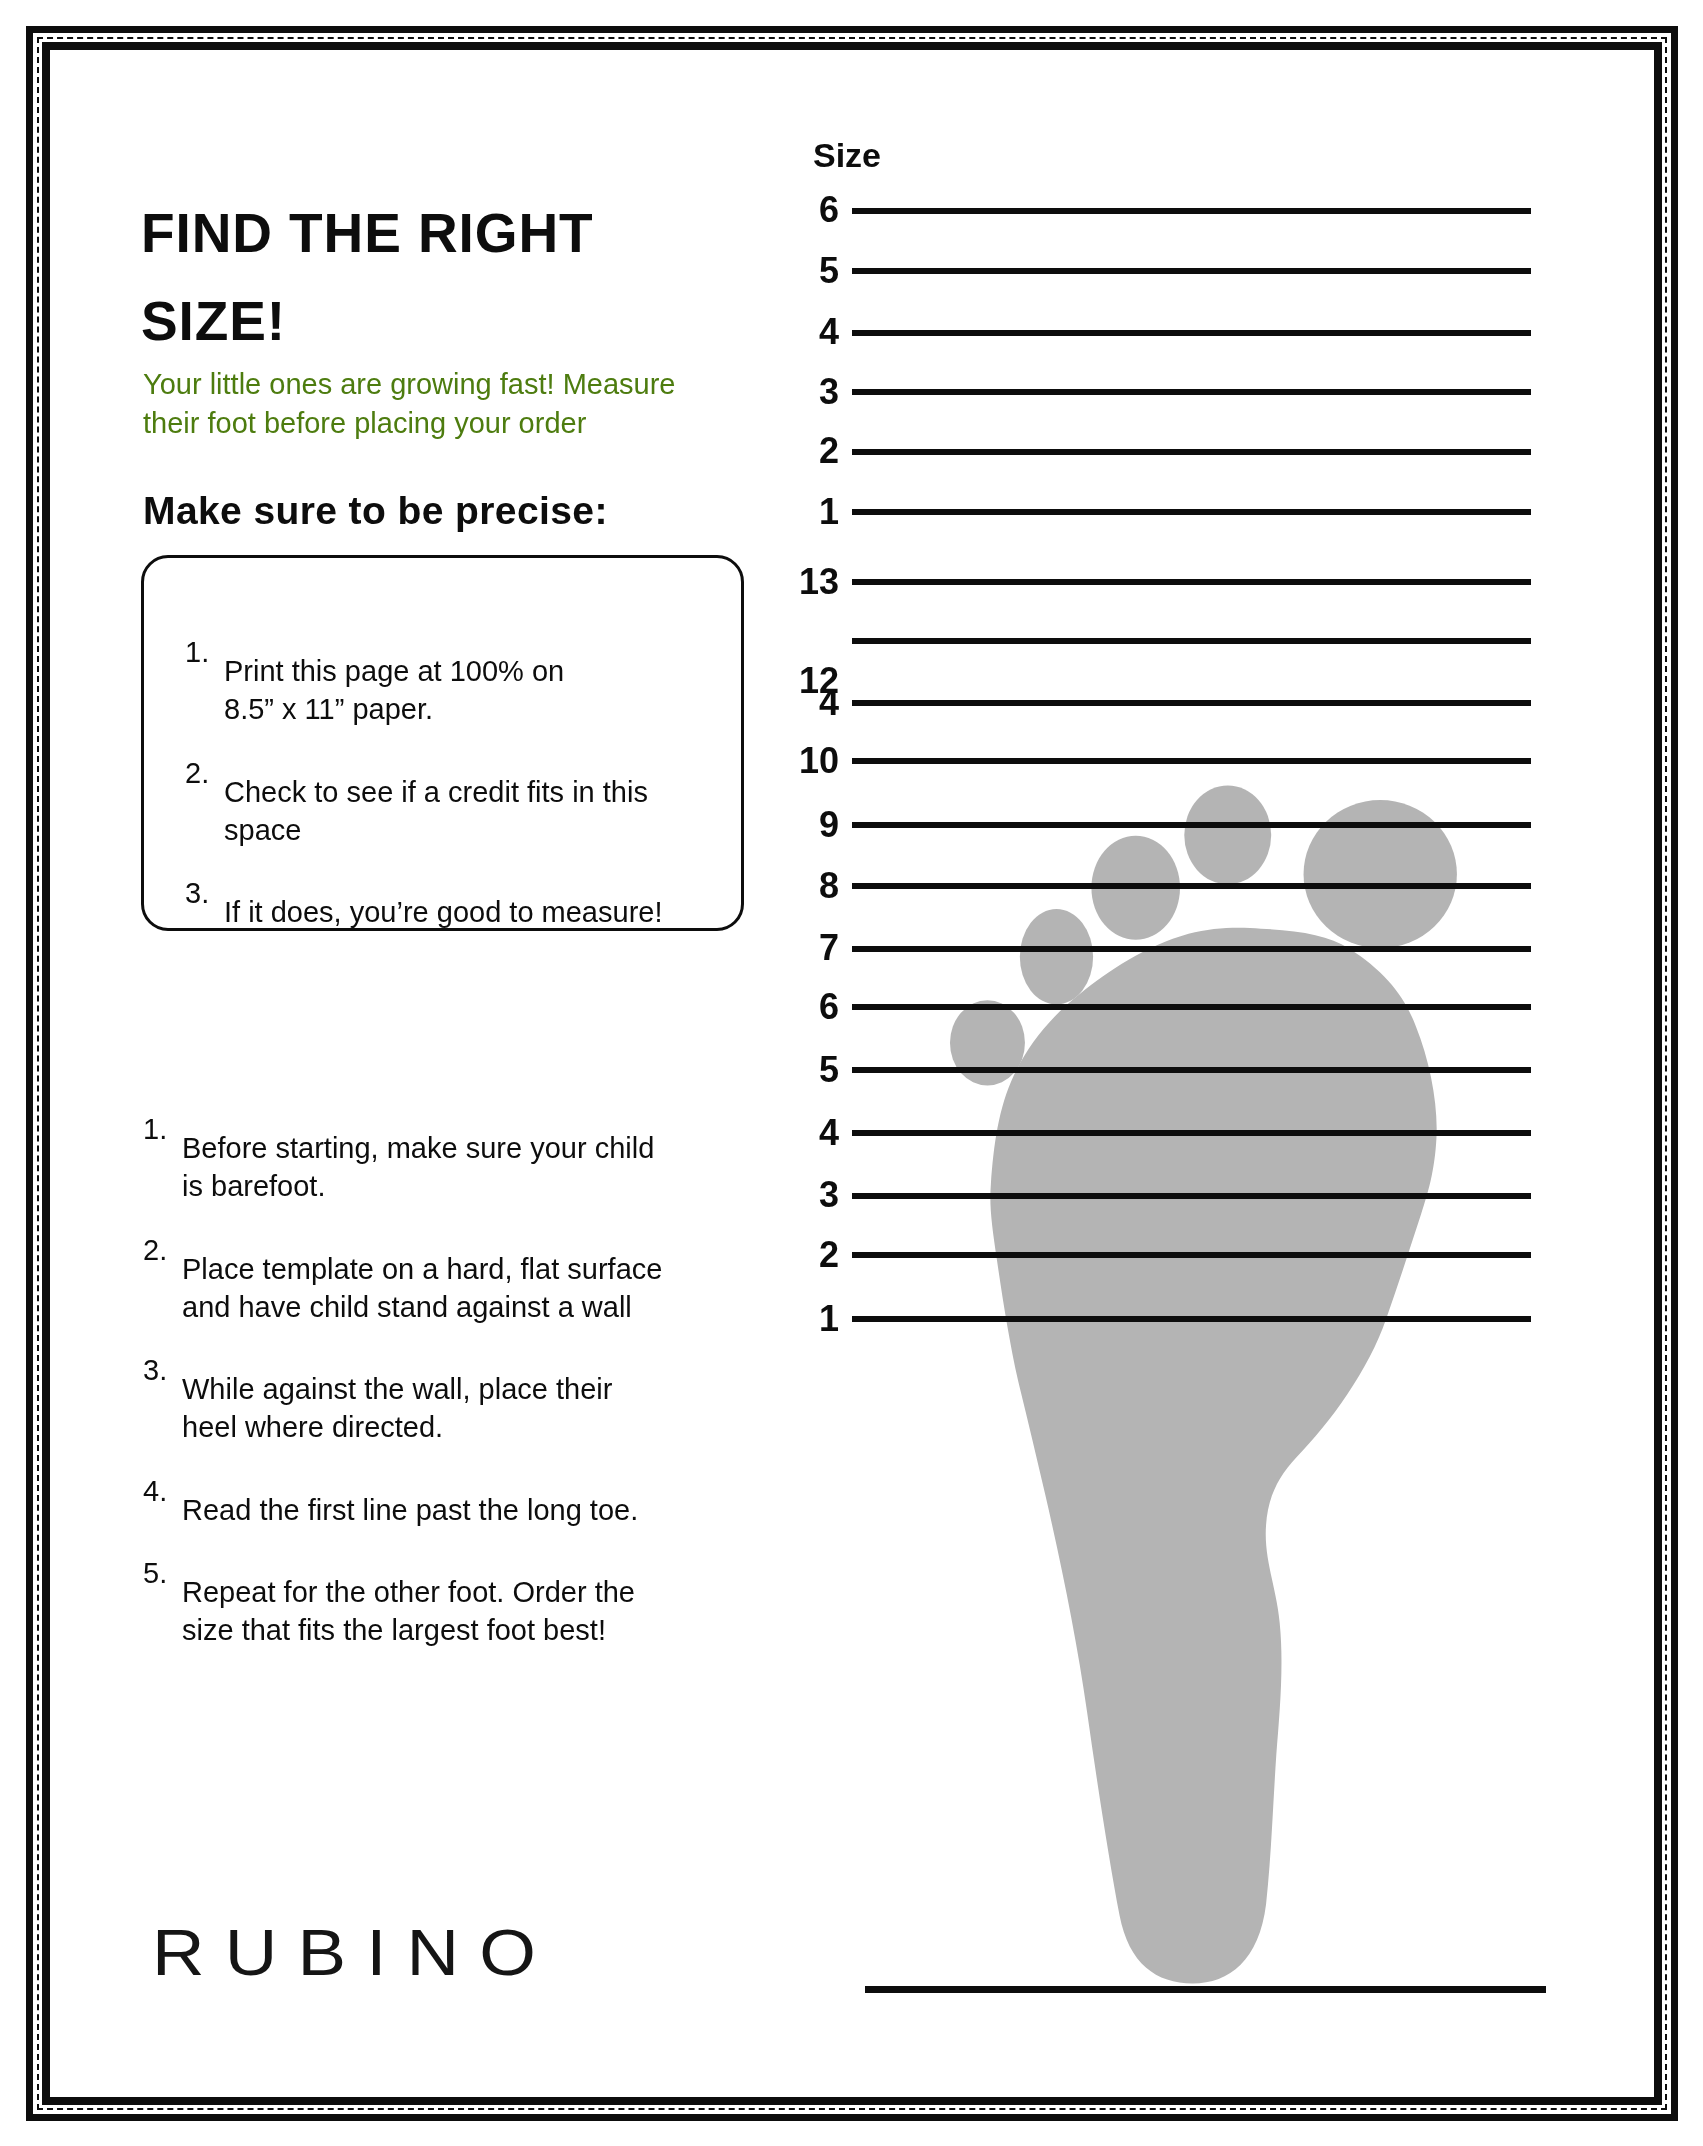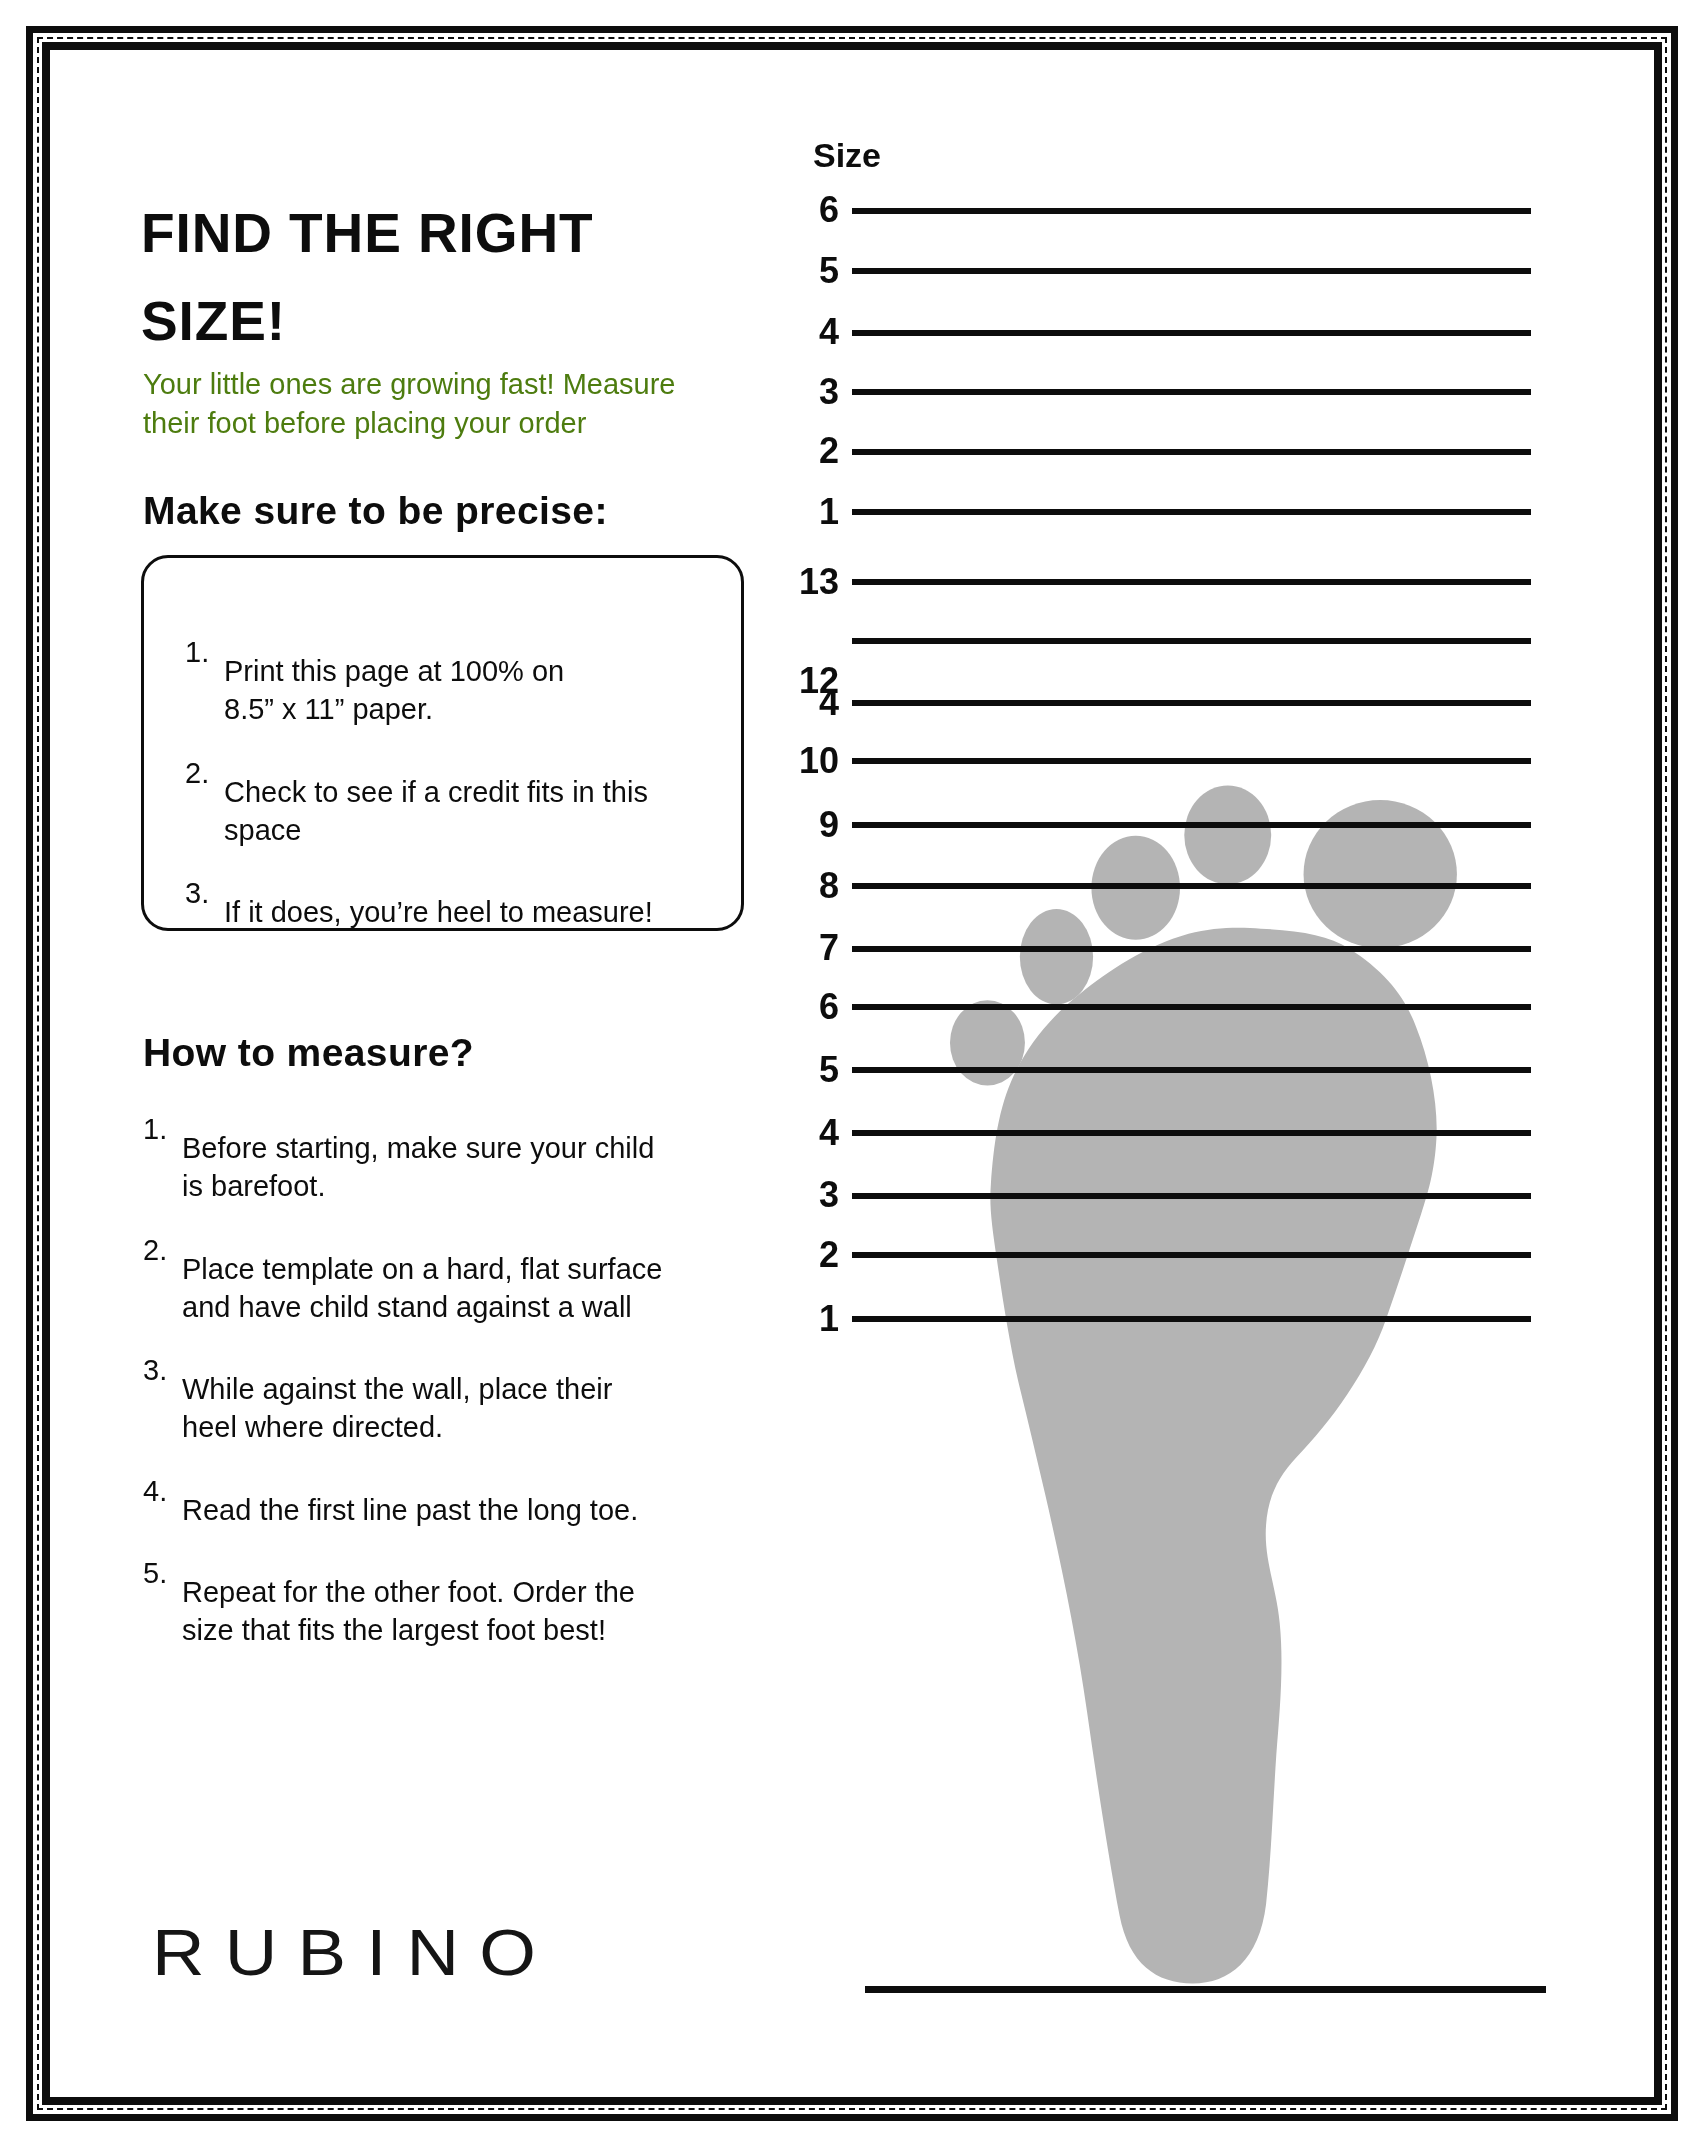--- a/index.html
+++ b/index.html
@@ -70,25 +70,24 @@
       <span class="txt ml">Print this page at 100% on
 8.5” x 11” paper.</span>
     </div>
     <div class="num-item">
       <span class="num">2.</span>
       <span class="txt ml">Check to see if a credit fits in this
 space</span>
     </div>
     <div class="num-item">
       <span class="num">3.</span>
-      <span class="txt ml">If it does, you’re heel to measure!</span>
+      <span class="txt ml">If it does, you’re good to measure!</span>
     </div>
   </div>
 
-  <div class="abs sec-heading how-h">How to measure?</div>
 
   <div class="abs how-list">
     <div class="num-item">
       <span class="num">1.</span>
       <span class="txt ml">Before starting, make sure your child
 is barefoot.</span>
     </div>
     <div class="num-item">
       <span class="num">2.</span>
       <span class="txt ml">Place template on a hard, flat surface

